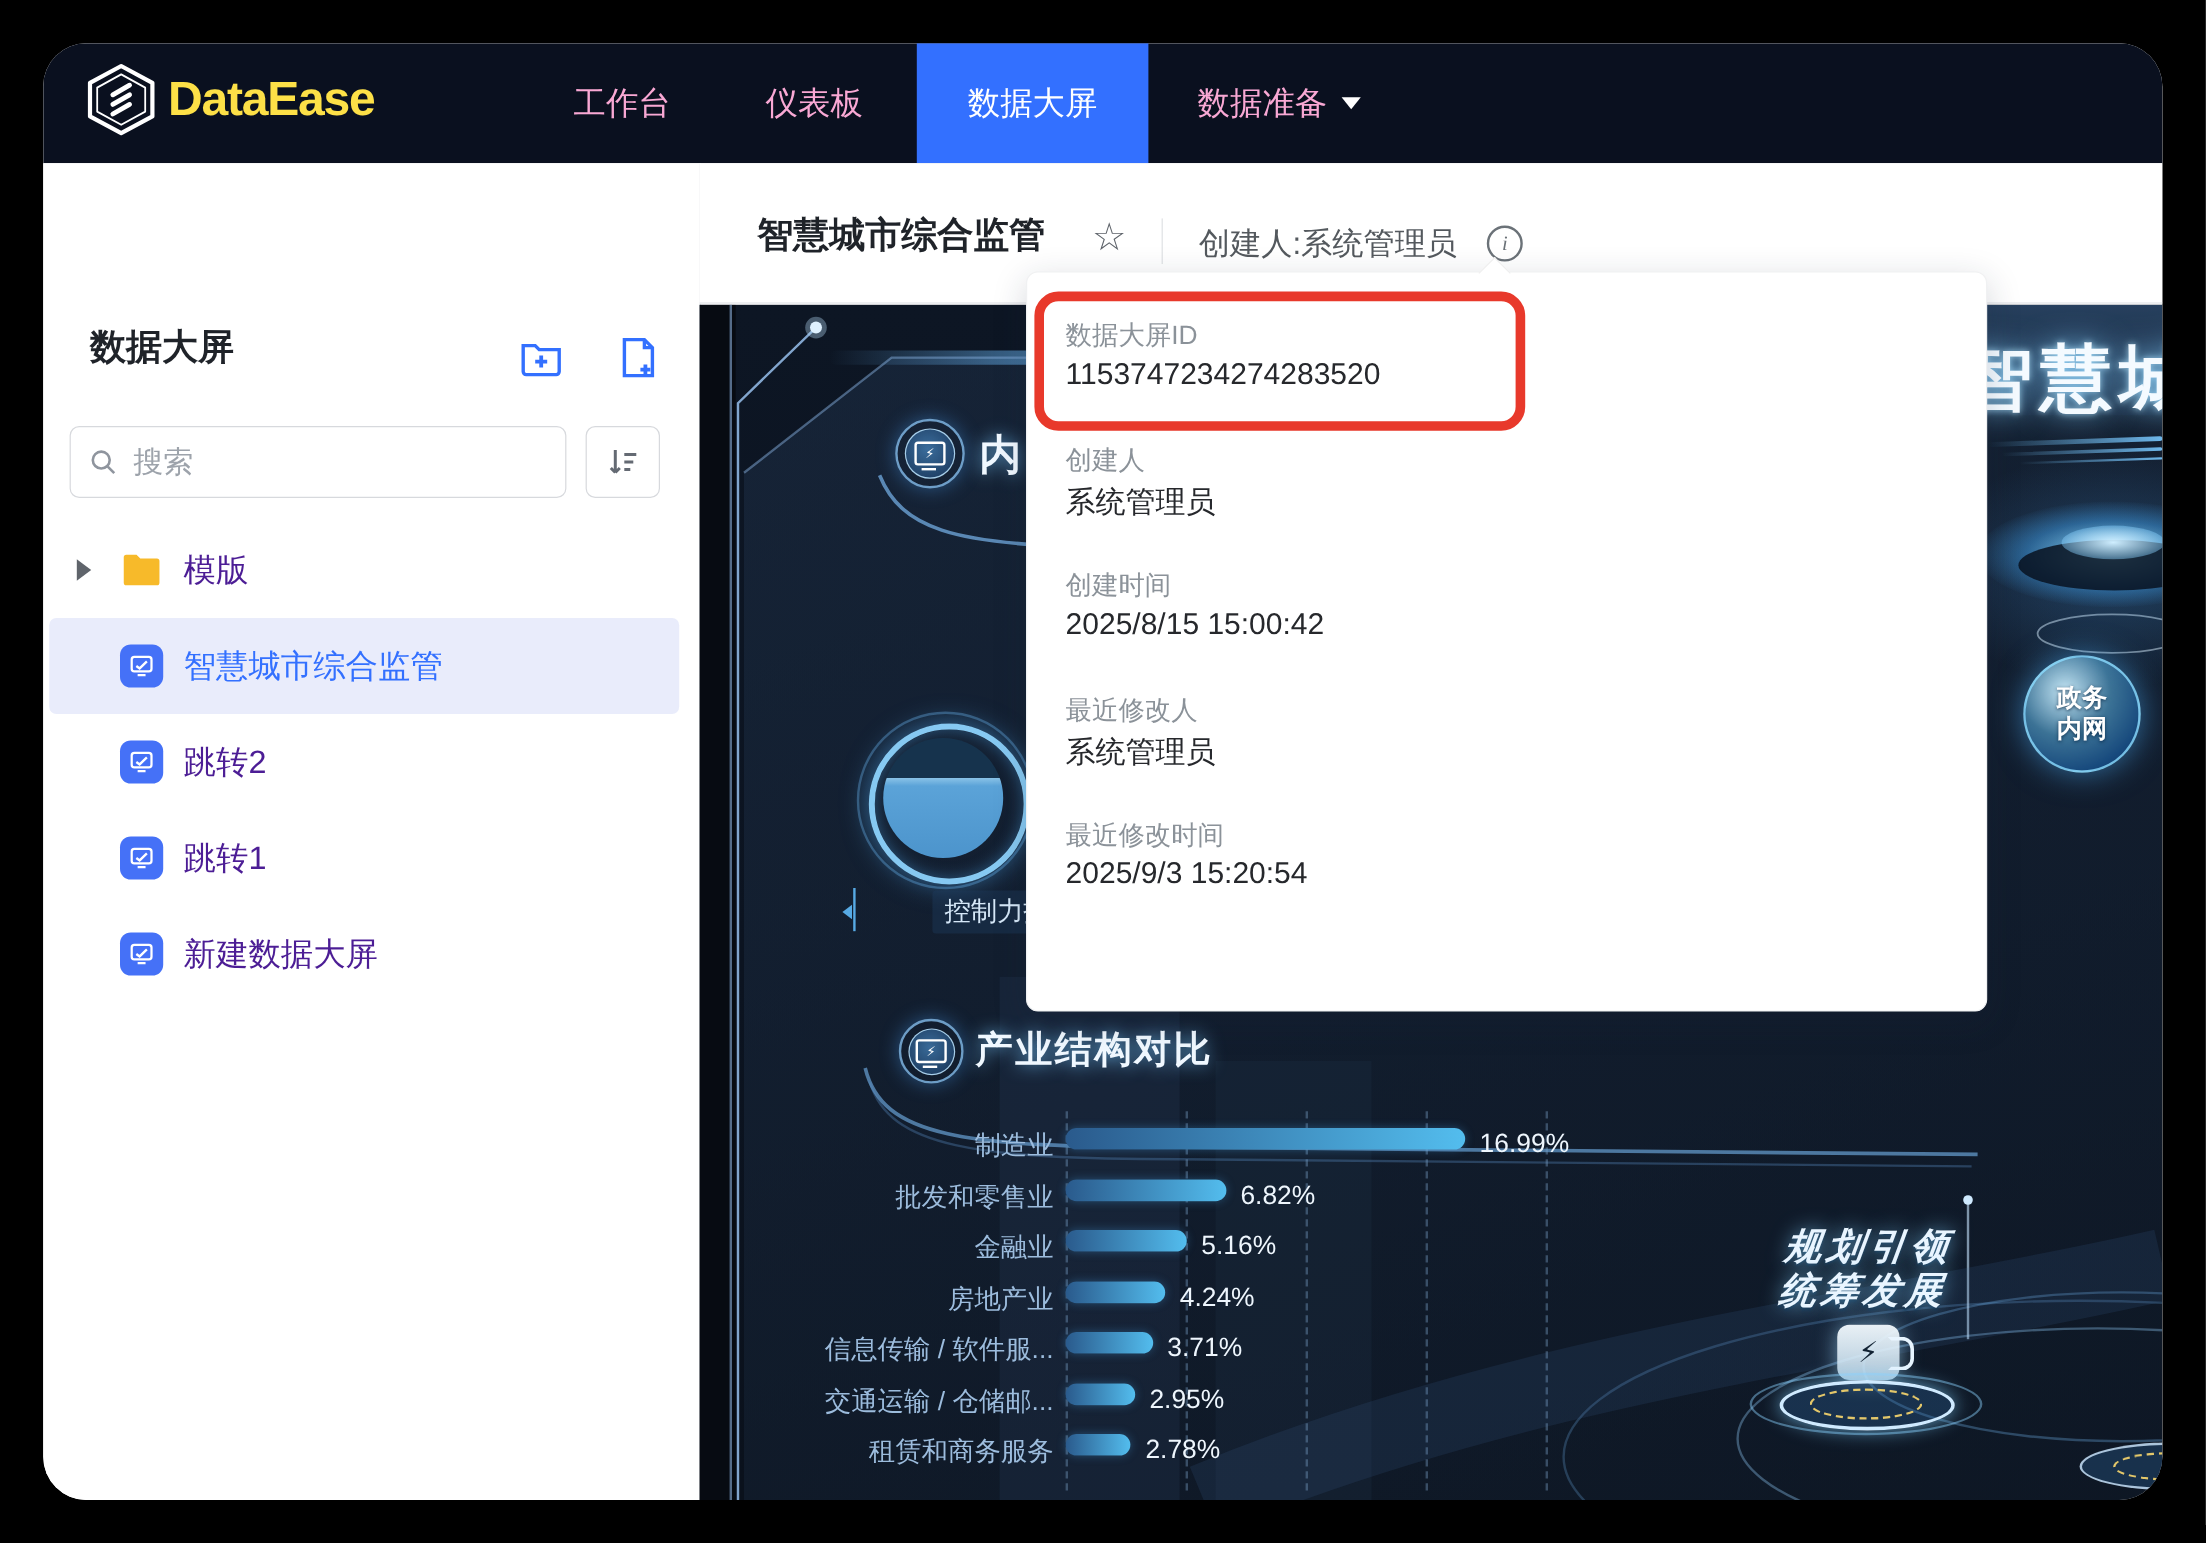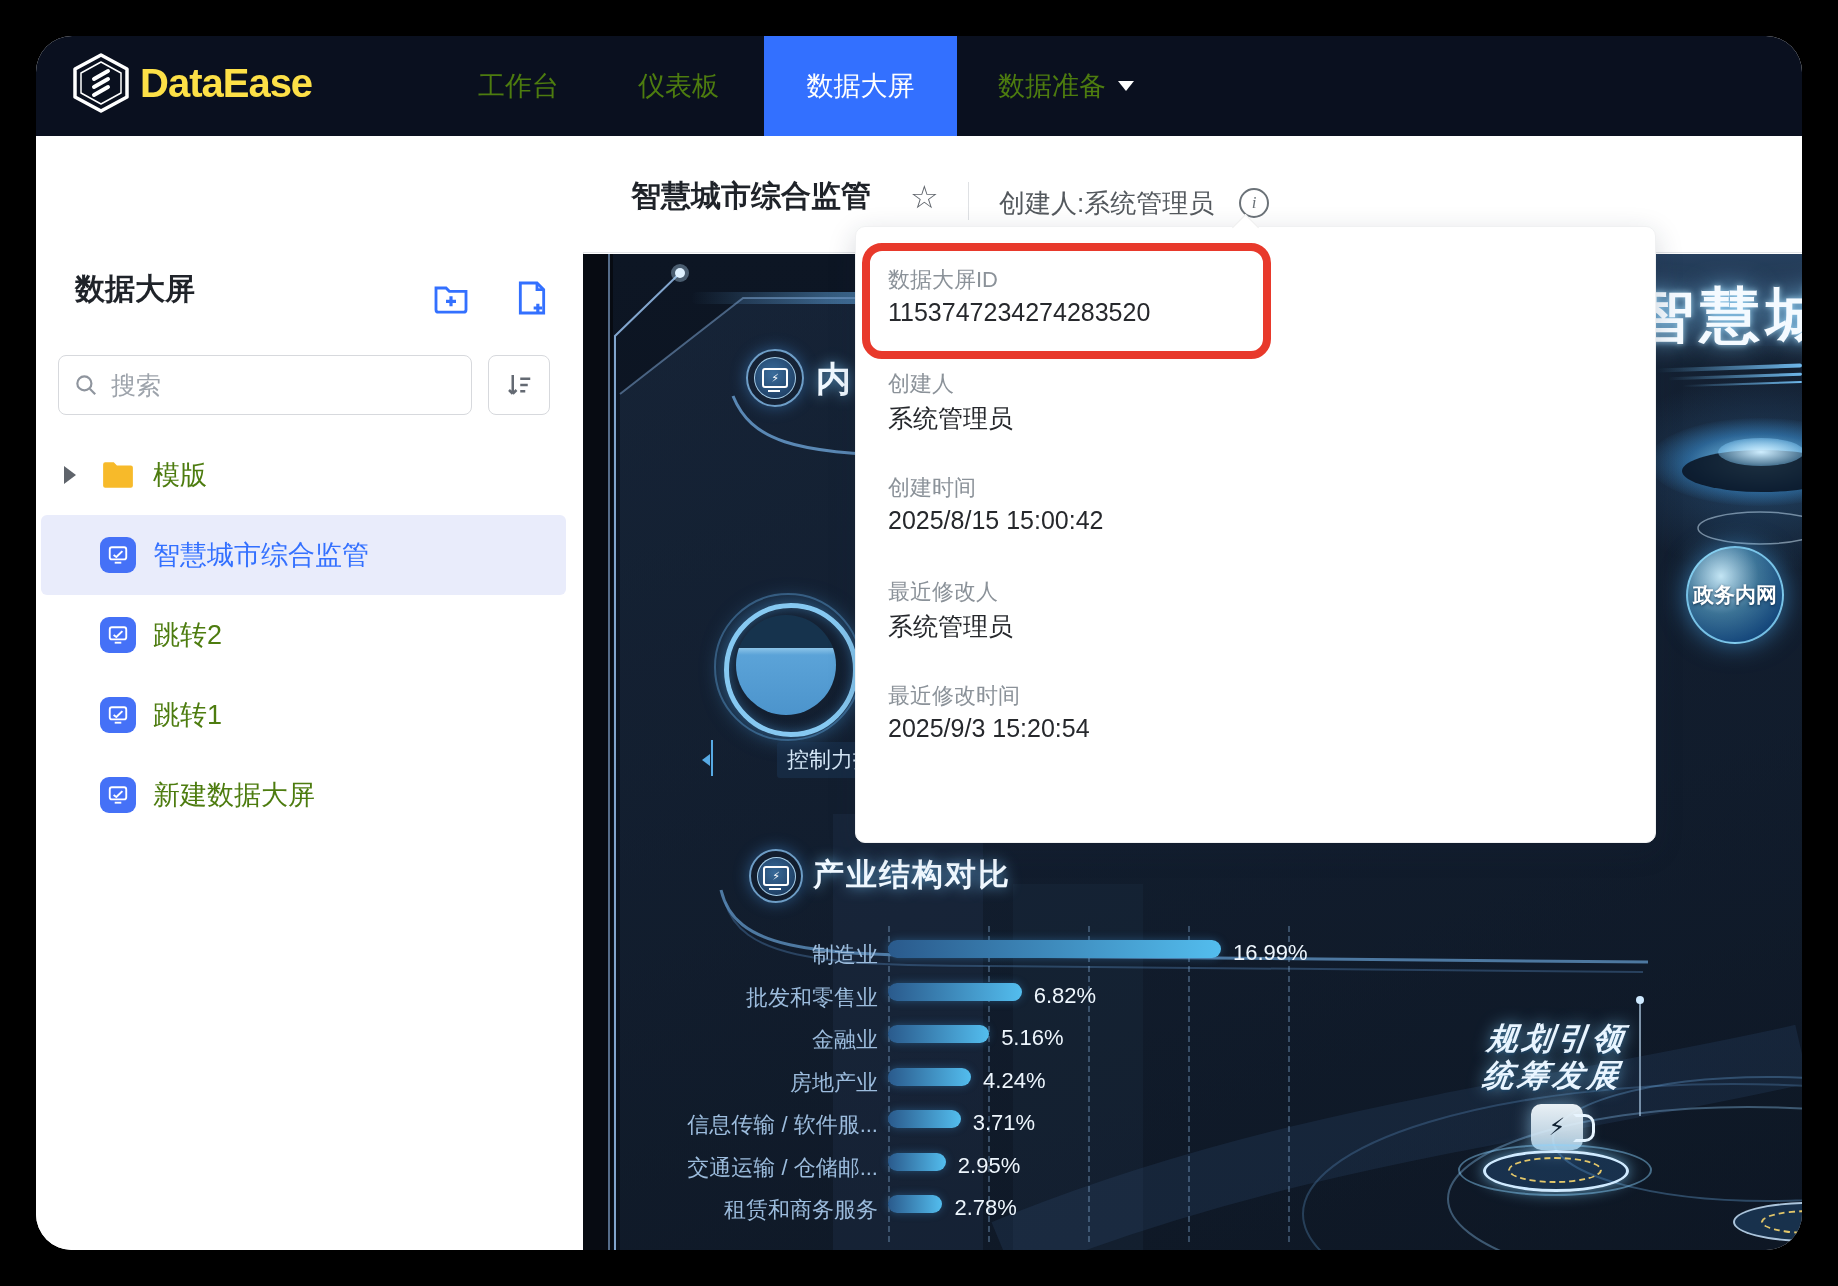--- a/index.html
+++ b/index.html
@@ -5,21 +5,21 @@
   html,body{margin:0;padding:0;background:#000;width:1838px;height:1286px;overflow:hidden;
     font-family:"Liberation Sans","DejaVu Sans",sans-serif;}
   .abs{position:absolute;}
   #window{position:absolute;left:36px;top:36px;width:1766px;height:1214px;background:#fff;
     border-radius:36px;overflow:hidden;}
 
   
   #topnav{position:absolute;left:0;top:0;width:100%;height:100px;background:#0a101f;}
   #brand{position:absolute;left:34px;top:16px;display:flex;align-items:center;gap:8px;}
   #brand-text{color:#fde047;font-size:40px;font-weight:800;letter-spacing:-1px;}
-  .navitem{position:absolute;top:0;height:100px;display:flex;align-items:center;color:#4d7c0f;
+  .navitem{position:absolute;top:0;height:100px;display:flex;align-items:center;color:#f9a8d4;
     font-size:27px;cursor:pointer;}
   .navitem.active{background:#3370ff;justify-content:center;color:#fff;}
   .nav-caret{width:0;height:0;border-left:8px solid transparent;border-right:8px solid transparent;
     border-top:10px solid #fff;margin-left:12px;}
 
   
   #sidebar{position:absolute;left:0;top:100px;width:547px;bottom:0;background:#fff;
     border-right:1px solid #e2e4e7;}
   #sidebar-title{position:absolute;left:39px;top:133px;font-size:30px;font-weight:700;color:#1f2329;}
   .side-ico{position:absolute;top:142px;width:40px;height:40px;cursor:pointer;}
@@ -33,21 +33,21 @@
   .trow{height:80px;display:flex;align-items:center;padding-left:28px;cursor:pointer;position:relative;}
   .trow.selected::before{content:"";position:absolute;left:5px;top:0;width:525px;height:80px;
     background:#e9ecfb;border-radius:6px;}
   .trow>*{position:relative;}
   .tcaret{width:24px;margin-right:12px;display:flex;align-items:center;}
   .tcaret .tri{width:0;height:0;border-top:9px solid transparent;border-bottom:9px solid transparent;
     border-left:12px solid #5f646b;}
   .ticon{width:36px;height:36px;margin-right:17px;display:flex;align-items:center;justify-content:center;}
   .screen-chip{width:36px;height:36px;background:#4571f7;border-radius:9px;display:flex;
     align-items:center;justify-content:center;}
-  .tlabel{font-size:27px;color:#4d7c0f;}
+  .tlabel{font-size:27px;color:#4c1d95;}
   .trow.selected .tlabel{color:#3370ff;}
 
   
   #main-header{position:absolute;left:547px;top:100px;right:0;height:116px;background:#fff;
     border-bottom:1px solid #e3e5e8;}
   #page-title{position:absolute;left:48px;top:40px;font-size:30px;font-weight:700;color:#1f2329;}
   #fav-star{position:absolute;left:327px;top:42px;font-size:32px;color:#5f646b;cursor:pointer;}
   #hdr-divider{position:absolute;left:385px;top:46px;width:1px;height:38px;background:#dfe1e4;}
   #creator-text{position:absolute;left:416px;top:50px;font-size:26px;color:#54595e;}
   #info-icon{position:absolute;left:656px;top:52px;width:26px;height:26px;border:2px solid #6b7278;
@@ -108,21 +108,21 @@
     transform:rotate(-2deg);border-radius:2px;}
   #saucer-glow{position:absolute;left:1065px;top:164px;width:224px;height:88px;border-radius:50%;
     background:radial-gradient(ellipse at center,rgba(150,225,255,.95),rgba(60,150,220,.5) 45%,transparent 72%);}
   #saucer-dark{position:absolute;left:1099px;top:196px;width:160px;height:42px;border-radius:50%;
     background:rgba(8,18,32,.85);}
   #saucer-core{position:absolute;left:1135px;top:184px;width:86px;height:28px;border-radius:50%;
     background:radial-gradient(ellipse at center,#cfeeff,rgba(120,200,250,.4) 75%,transparent);}
   #gov-bubble{position:absolute;left:1103px;top:292px;width:94px;height:94px;border-radius:50%;
     background:radial-gradient(circle at 35% 30%,rgba(205,240,255,.95),rgba(95,185,235,.55) 42%,rgba(25,85,145,.8) 75%,rgba(10,50,100,.95));
     border:2px solid rgba(140,220,255,.8);box-shadow:0 0 26px rgba(80,180,255,.55);
-    display:flex;flex-direction:row;align-items:center;justify-content:center;color:#fff;
+    display:flex;flex-direction:column;align-items:center;justify-content:center;color:#fff;
     font-size:21px;font-weight:700;line-height:26px;text-shadow:0 1px 3px rgba(0,30,60,.8);}
   #slogan{position:absolute;left:902px;top:766px;transform:skewX(-7deg);font-size:31px;font-weight:800;
     font-style:italic;color:#e9f5ff;letter-spacing:4px;line-height:37px;
     text-shadow:0 0 16px rgba(130,210,255,.7),0 2px 2px rgba(10,40,70,.8);}
   #charge-chip{position:absolute;left:948px;top:850px;width:52px;height:46px;border-radius:10px;
     background:linear-gradient(180deg,rgba(244,251,255,.95),rgba(200,228,246,.85));
     box-shadow:0 0 18px rgba(160,220,255,.6);display:flex;align-items:center;justify-content:center;
     font-size:24px;color:#123;}
   #charge-chip::after{content:"";position:absolute;right:-12px;top:10px;width:16px;height:22px;
     border:3px solid #e8f5ff;border-left-color:transparent;border-radius:0 10px 10px 0;}

